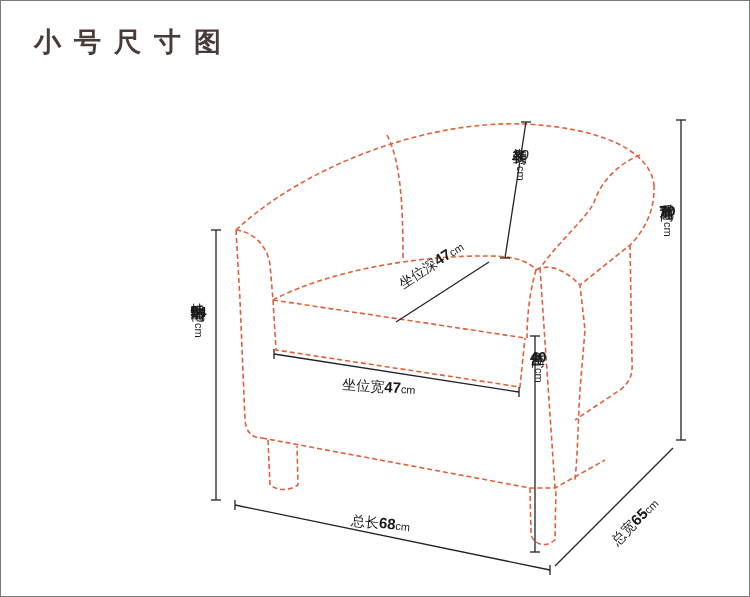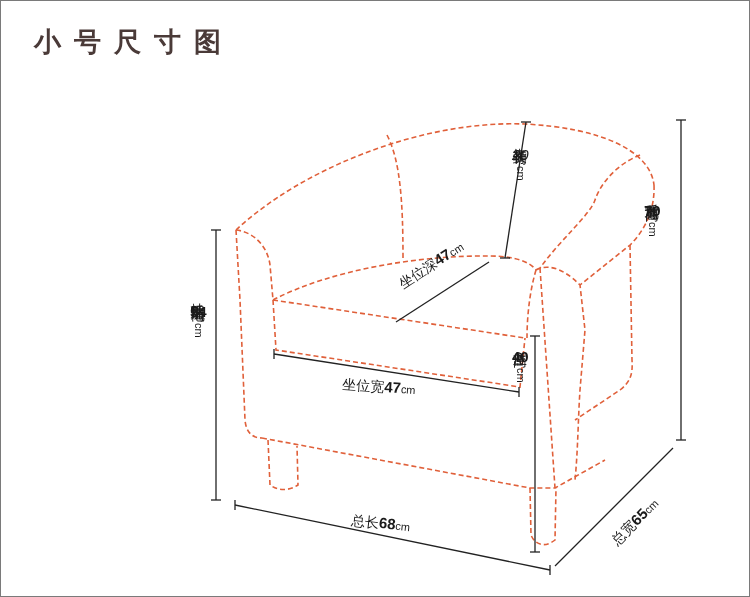--- a/index.html
+++ b/index.html
@@ -87,41 +87,41 @@
     <line x1="555" y1="566" x2="673" y2="448"></line>
   </g>
 </svg>
 
 <div class="lbl vstack" style="left:512px; top:137px;">
   <span class="v">靠背长约</span>
   <span class="num" style="font-style:italic;font-weight:normal;">20</span>
   <span class="unit">cm</span>
 </div>
 
-<div class="lbl vstack" style="left:644px; top:192px;">
+<div class="lbl vstack" style="left:659px; top:192px;">
   <span class="v">后背离地高</span>
   <span class="num">70</span>
   <span class="unit">cm</span>
 </div>
 
 <div class="lbl vstack" style="left:190px; top:292px;">
   <span class="v">扶手前端离地</span>
   <span class="num">54</span>
   <span class="unit">cm</span>
 </div>
 
 <div class="lbl" style="left:396px; top:278px; transform:rotate(-33deg); transform-origin:left top;">
   <span>坐位深</span><span class="num">47</span><span class="unit">cm</span>
 </div>
 
 <div class="lbl" style="left:343px; top:376px; transform:rotate(4deg); transform-origin:left top;">
   <span>坐位宽</span><span class="num">47</span><span class="unit">cm</span>
 </div>
 
-<div class="lbl vstack" style="left:512px; top:340px;align-items:center;">
+<div class="lbl vstack" style="left:530px; top:340px;align-items:center;">
   <span class="v">座位高</span>
   <span class="num">40</span>
   <span class="unit">cm</span>
 </div>
 
 <div class="lbl" style="left:352px; top:512px; transform:rotate(6deg); transform-origin:left top;">
   <span>总长</span><span class="num">68</span><span class="unit">cm</span>
 </div>
 
 <div class="lbl" style="left:608px; top:537px; transform:rotate(-45deg); transform-origin:left top;">

